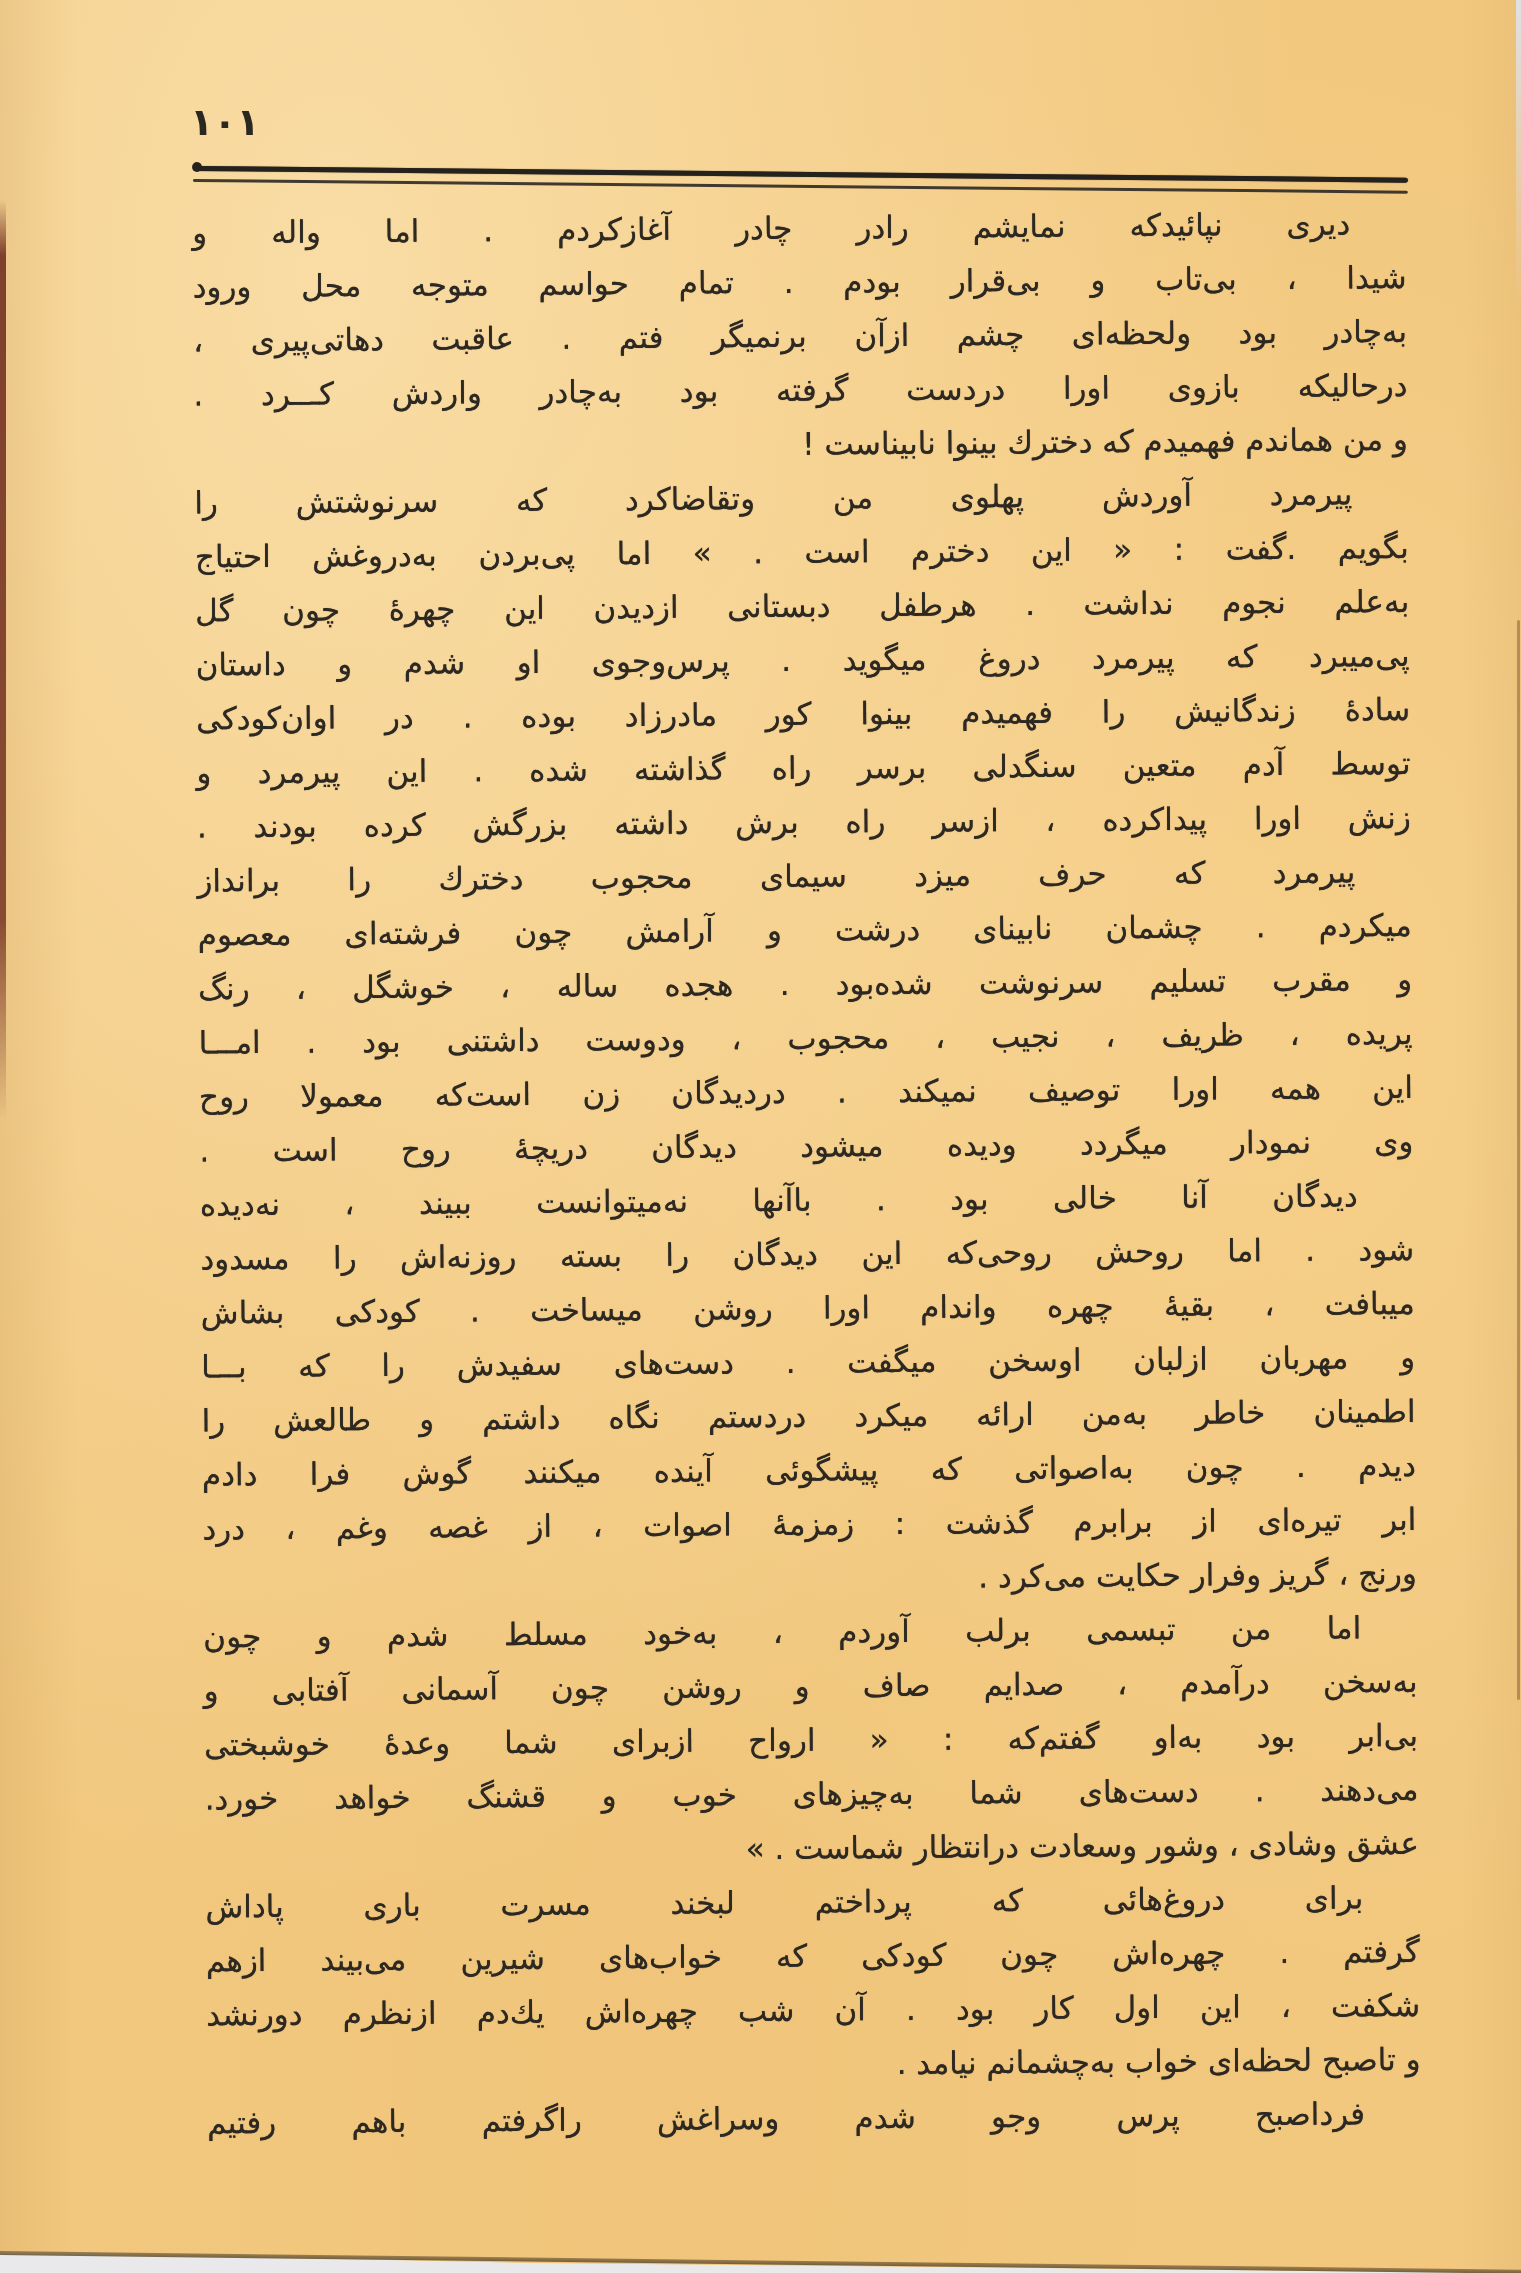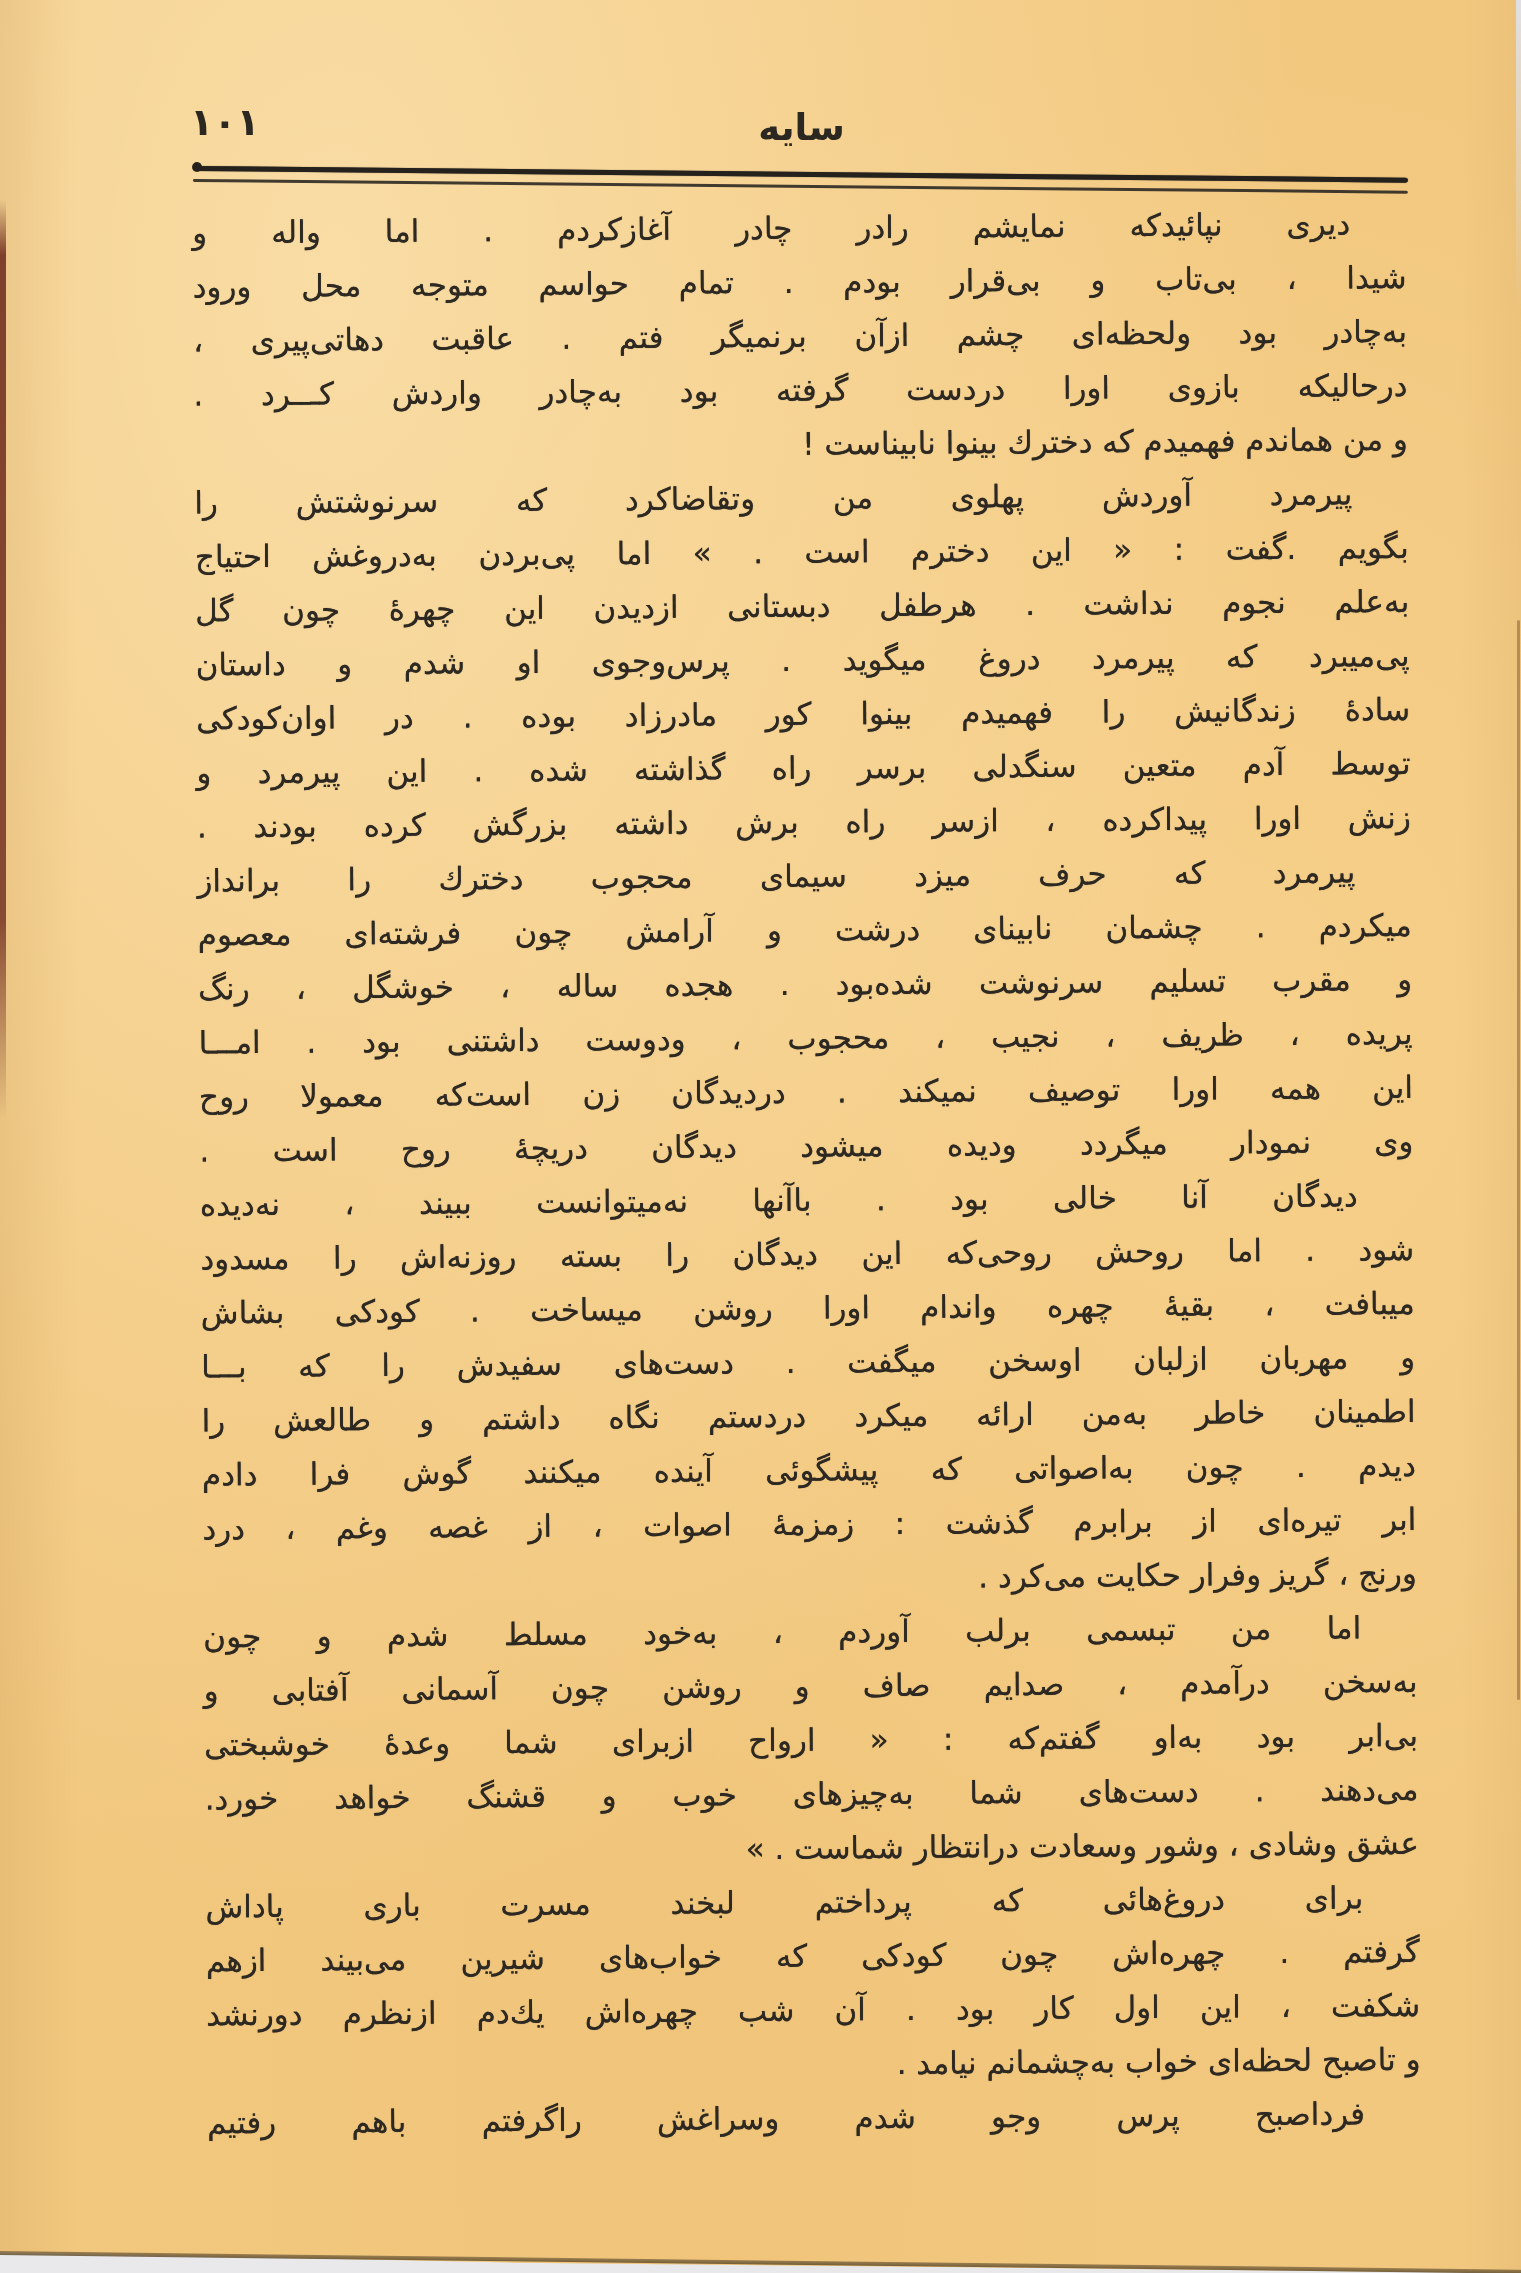--- a/index.html
+++ b/index.html
@@ -98,21 +98,20 @@
 <body>
 
 <div class="stage">
   <div class="paper"></div>
   <div class="paper-edge"></div>
   <div class="left-edge"></div>
   <div class="right-sliver-gray"></div>
   <div class="right-sliver-brown"></div>
 
   <div class="page-num">۱۰۱</div>
-  <div class="header-title">سایه</div>
   <div class="header-rule">
     <div class="dot"></div>
     <div class="r1"></div>
     <div class="r2"></div>
   </div>
 
   <div class="page-text">
     <div class="ln ind">دیری نپائیدکه نمایشم رادر چادر آغازکردم . اما واله و</div>
     <div class="ln">شیدا ، بی‌تاب و بی‌قرار بودم . تمام حواسم متوجه محل ورود</div>
     <div class="ln">به‌چادر بود ولحظه‌ای چشم ازآن برنمیگر فتم . عاقبت دهاتی‌پیری ،</div>

